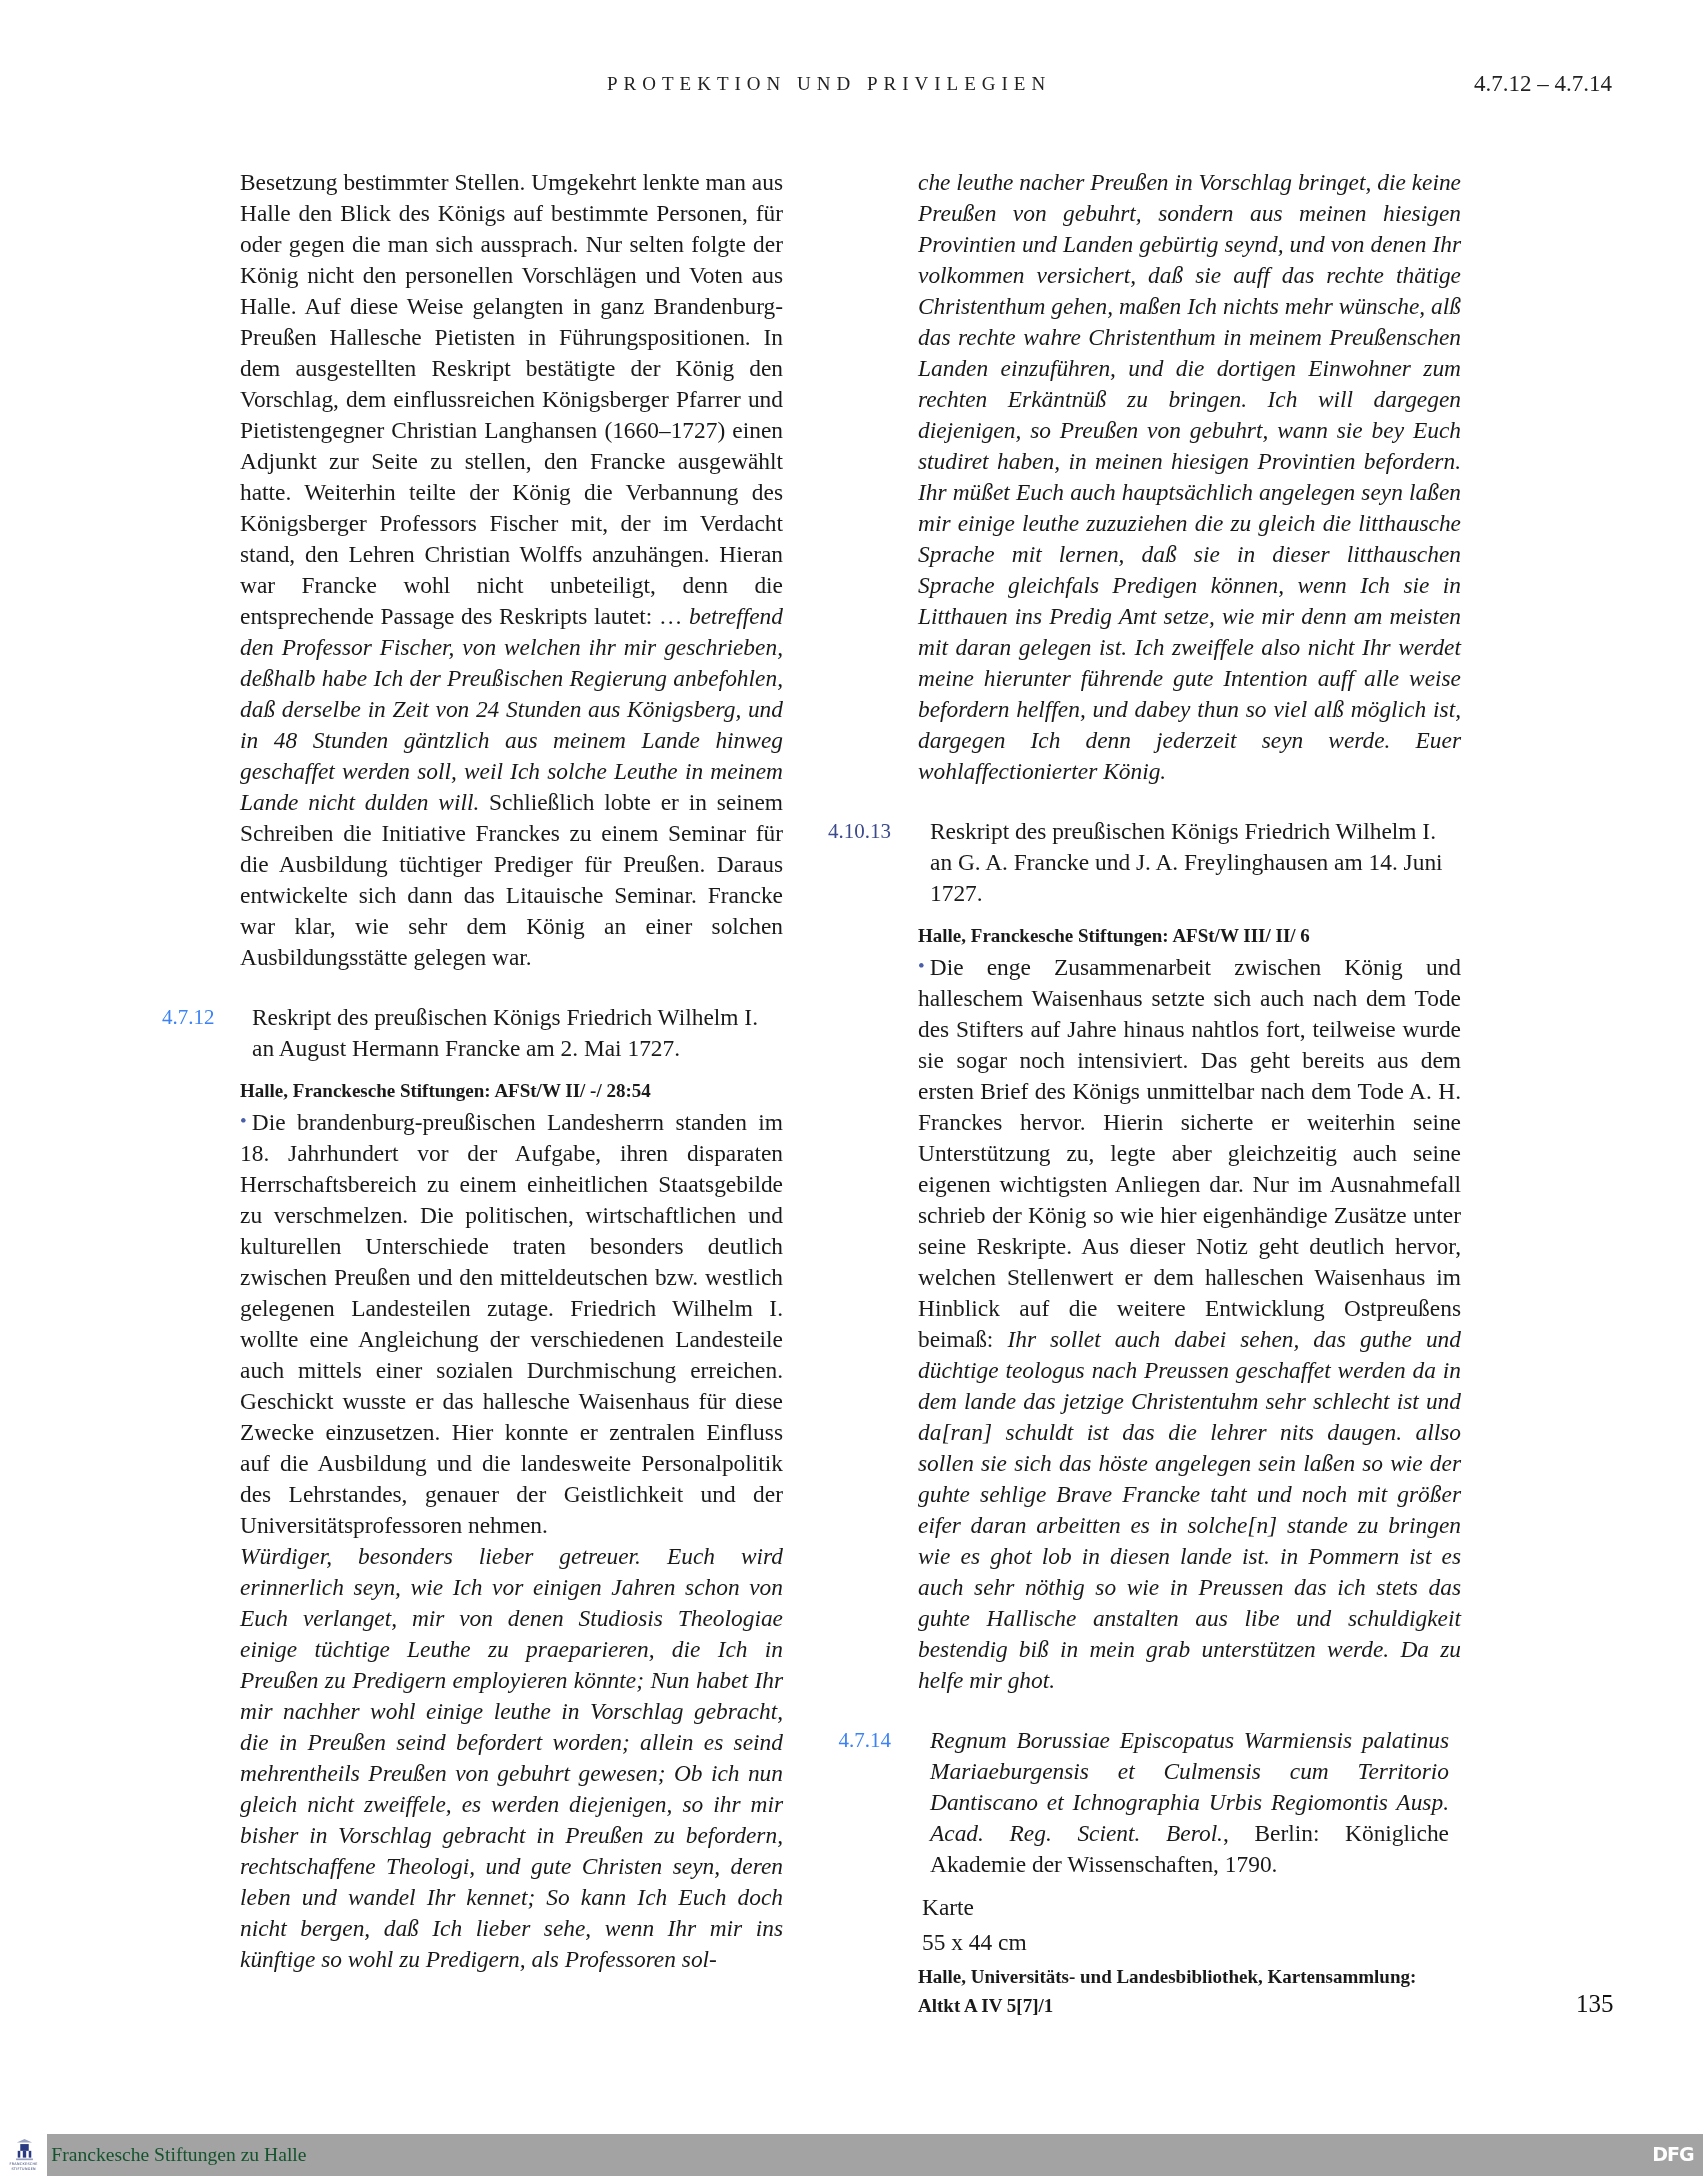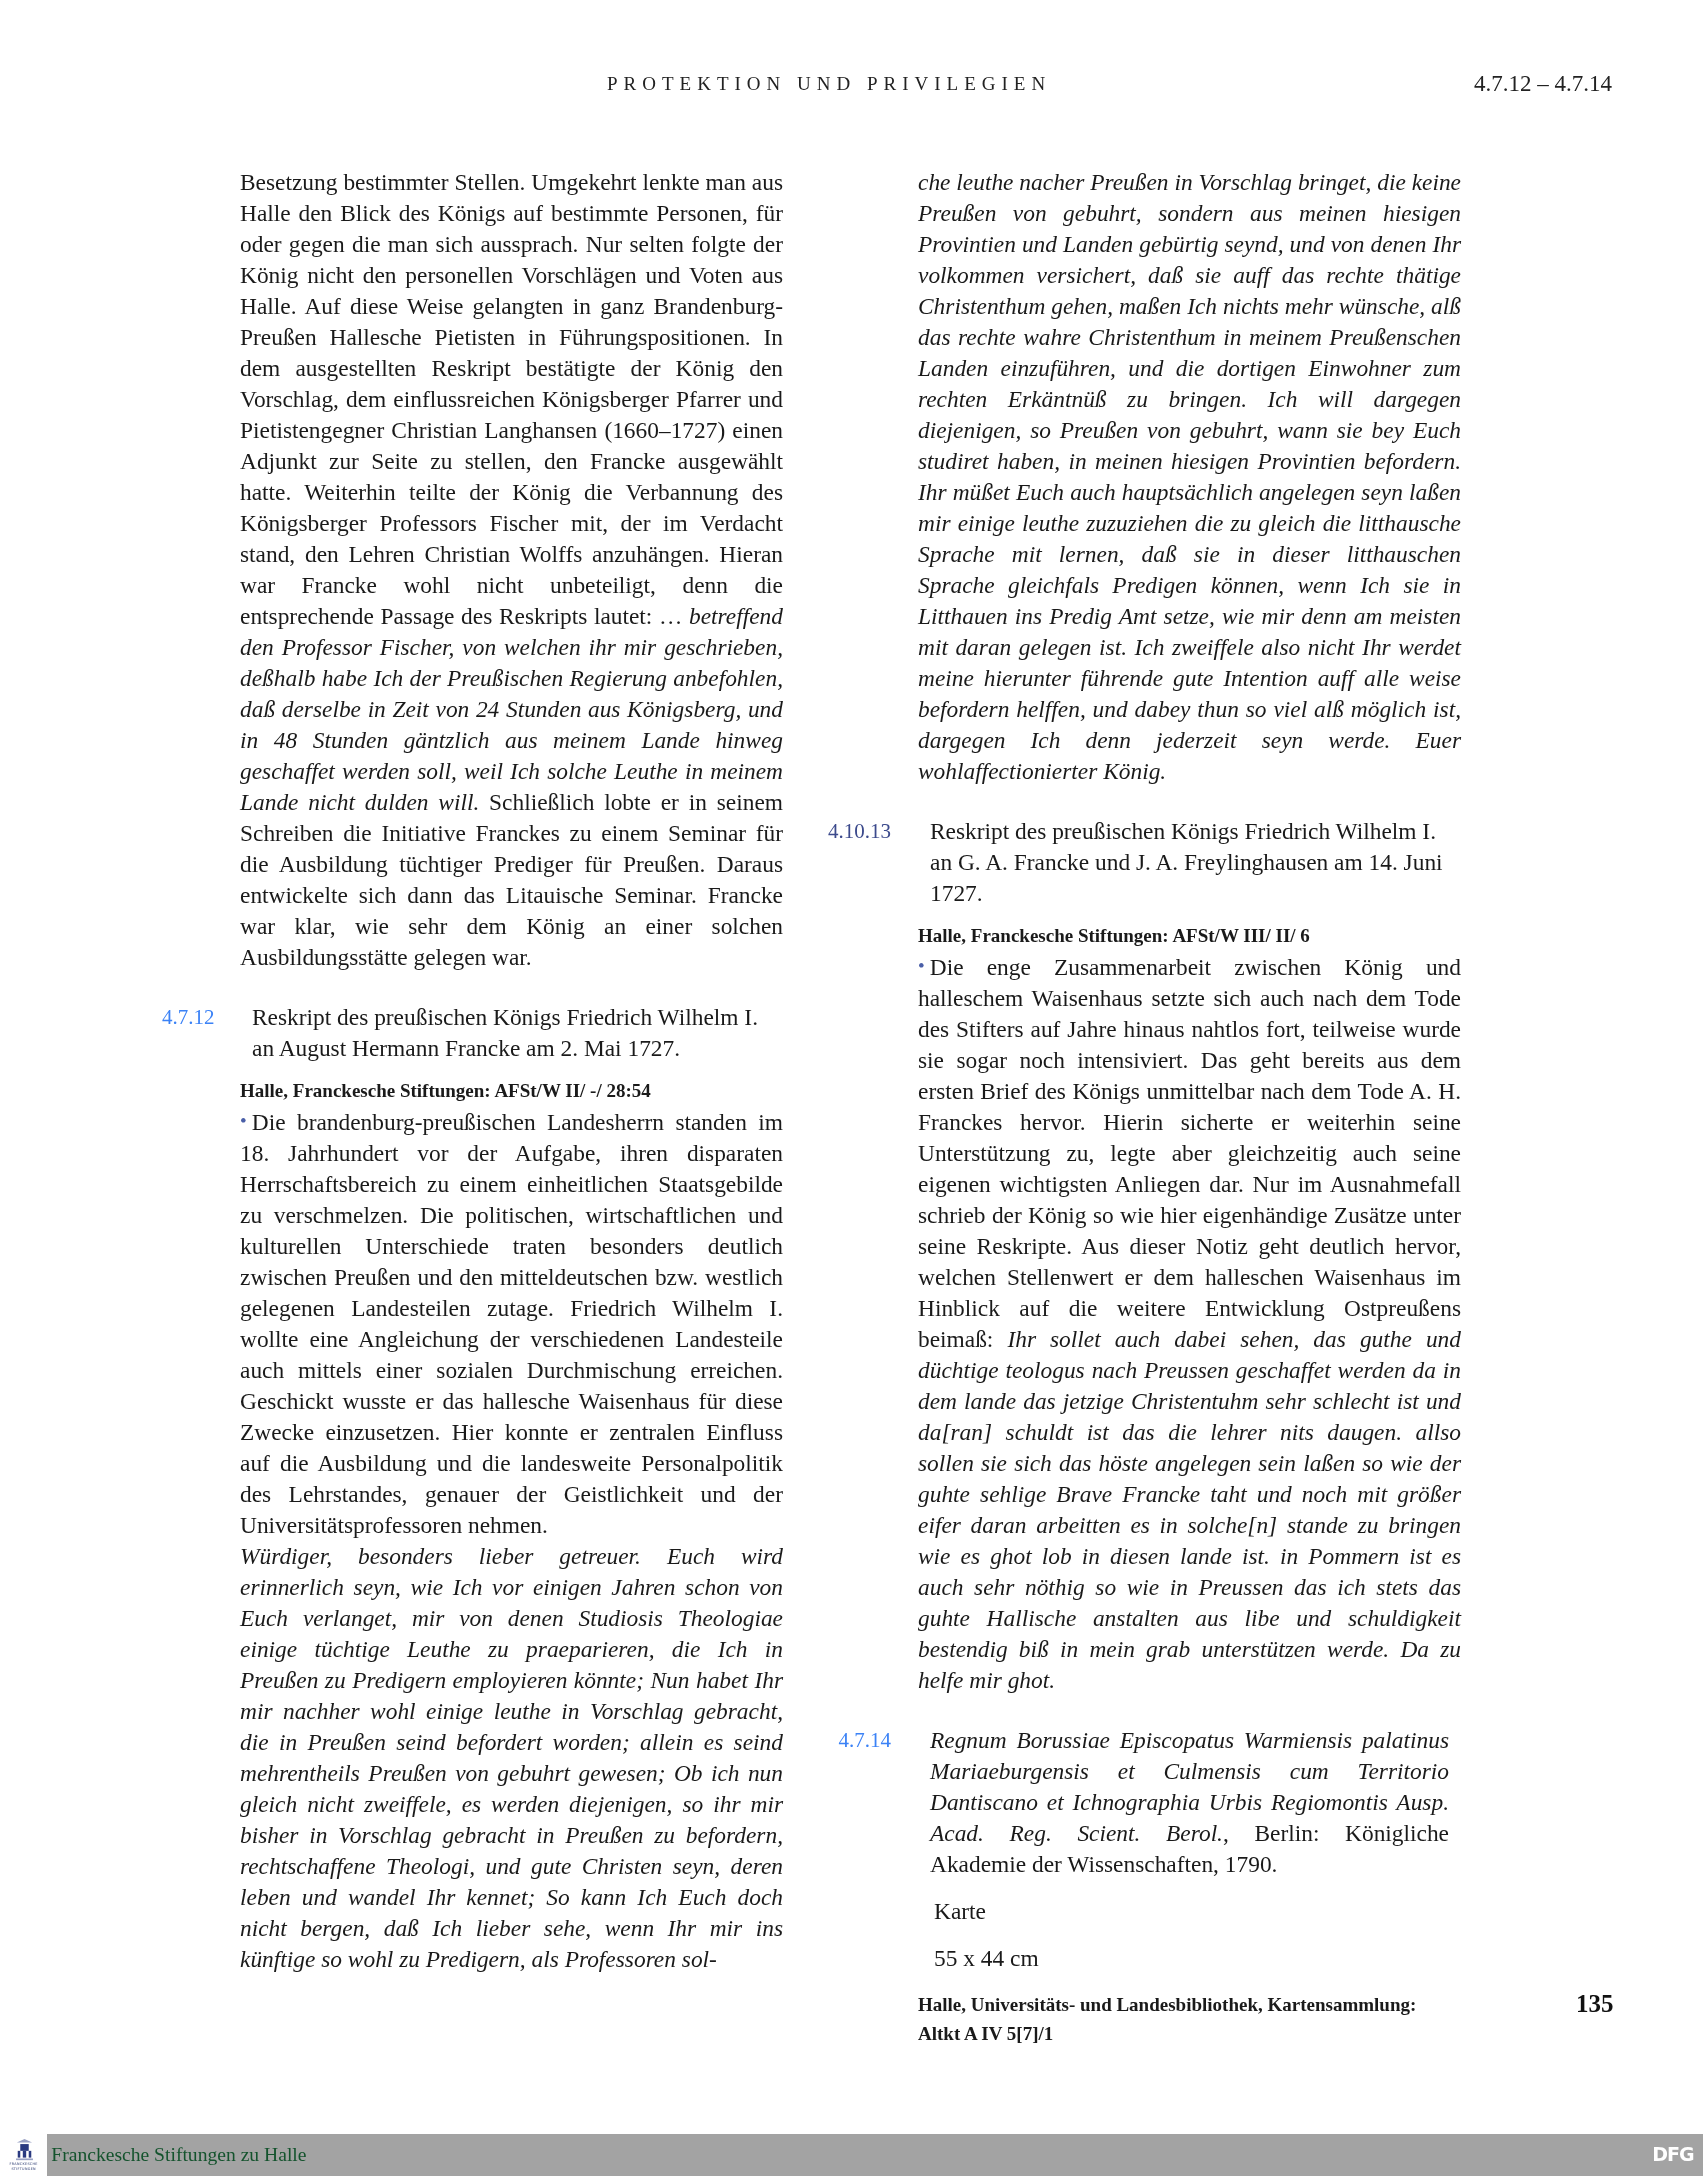--- a/index.html
+++ b/index.html
@@ -33,23 +33,23 @@
     position: absolute; left: -78px; top: 0; font-size: 21px; color: #3b82f6;
     letter-spacing: 0px;
   }
   .entry-num.blue { color: #3c4a8c; }
   .col-right .entry-num { left: -27px; transform: translateX(-100%); }
   .col-right .entry { margin-left: 51px; }
   .col-right .cont { margin-left: 51px; }
   .entry-title { margin: 12px; text-align: left; }
   .source { font-size: 19px; line-height: 29px; margin: 3.4px 0 0; text-align: left; font-weight: bold; }
   .bullet { color: #4a5fa8; font-size: 19px; vertical-align: 2.6px; margin-right: 5.1px; }
-  .plain-line { text-align: left; margin: 16px; }
+  .plain-line { text-align: left; margin: 4px; }
   .page-number {
-    position: absolute; left: 1576px; top: 1990px; font-size: 25px; color: #111; font-weight: bold;
+    position: absolute; left: 1576px; top: 1990px; font-size: 25px; color: #111;
   }
   .footer {
     position: absolute; left: 0; top: 2134px; width: 1704px; height: 43px;
   }
   .footer-logo {
     position: absolute; left: 0; top: 0; width: 47px; height: 43px; background: #fff;
   }
   .footer-logo svg { position: absolute; left: 14.5px; top: 5.1px; }
   .footer-logo-text {
     position: absolute; left: 1.7px; top: 28px; width: 44px; text-align: center;

